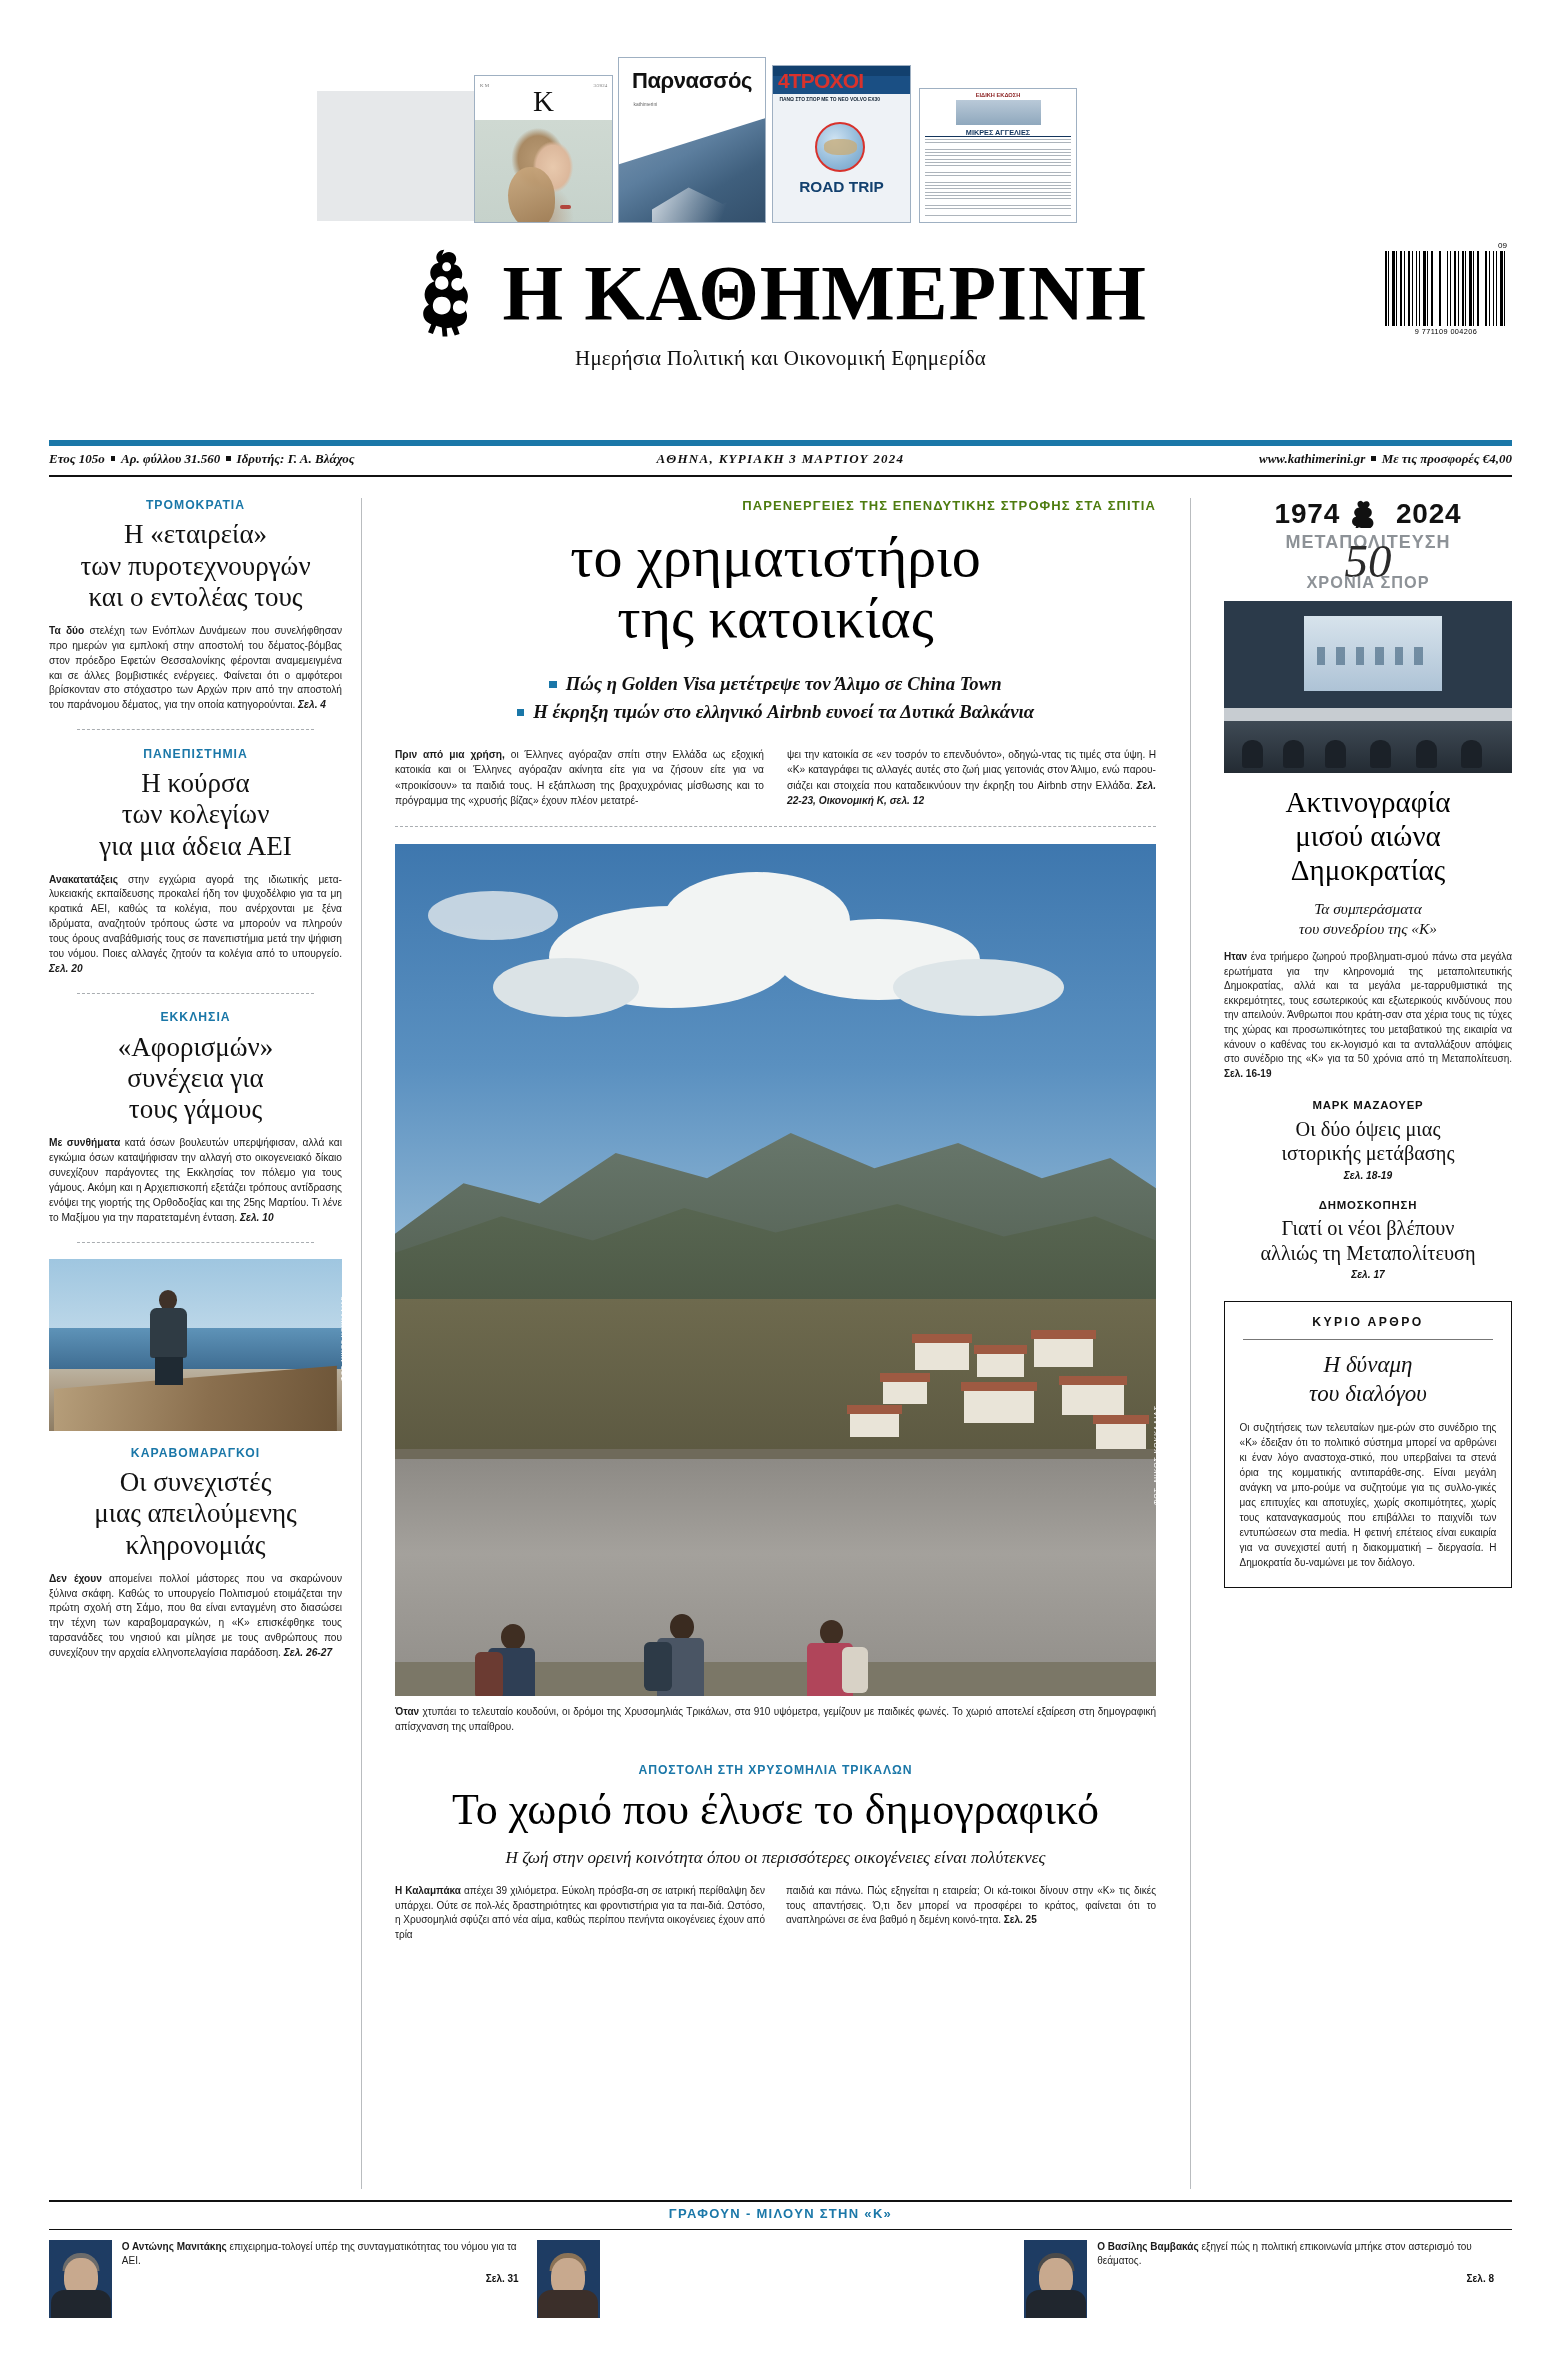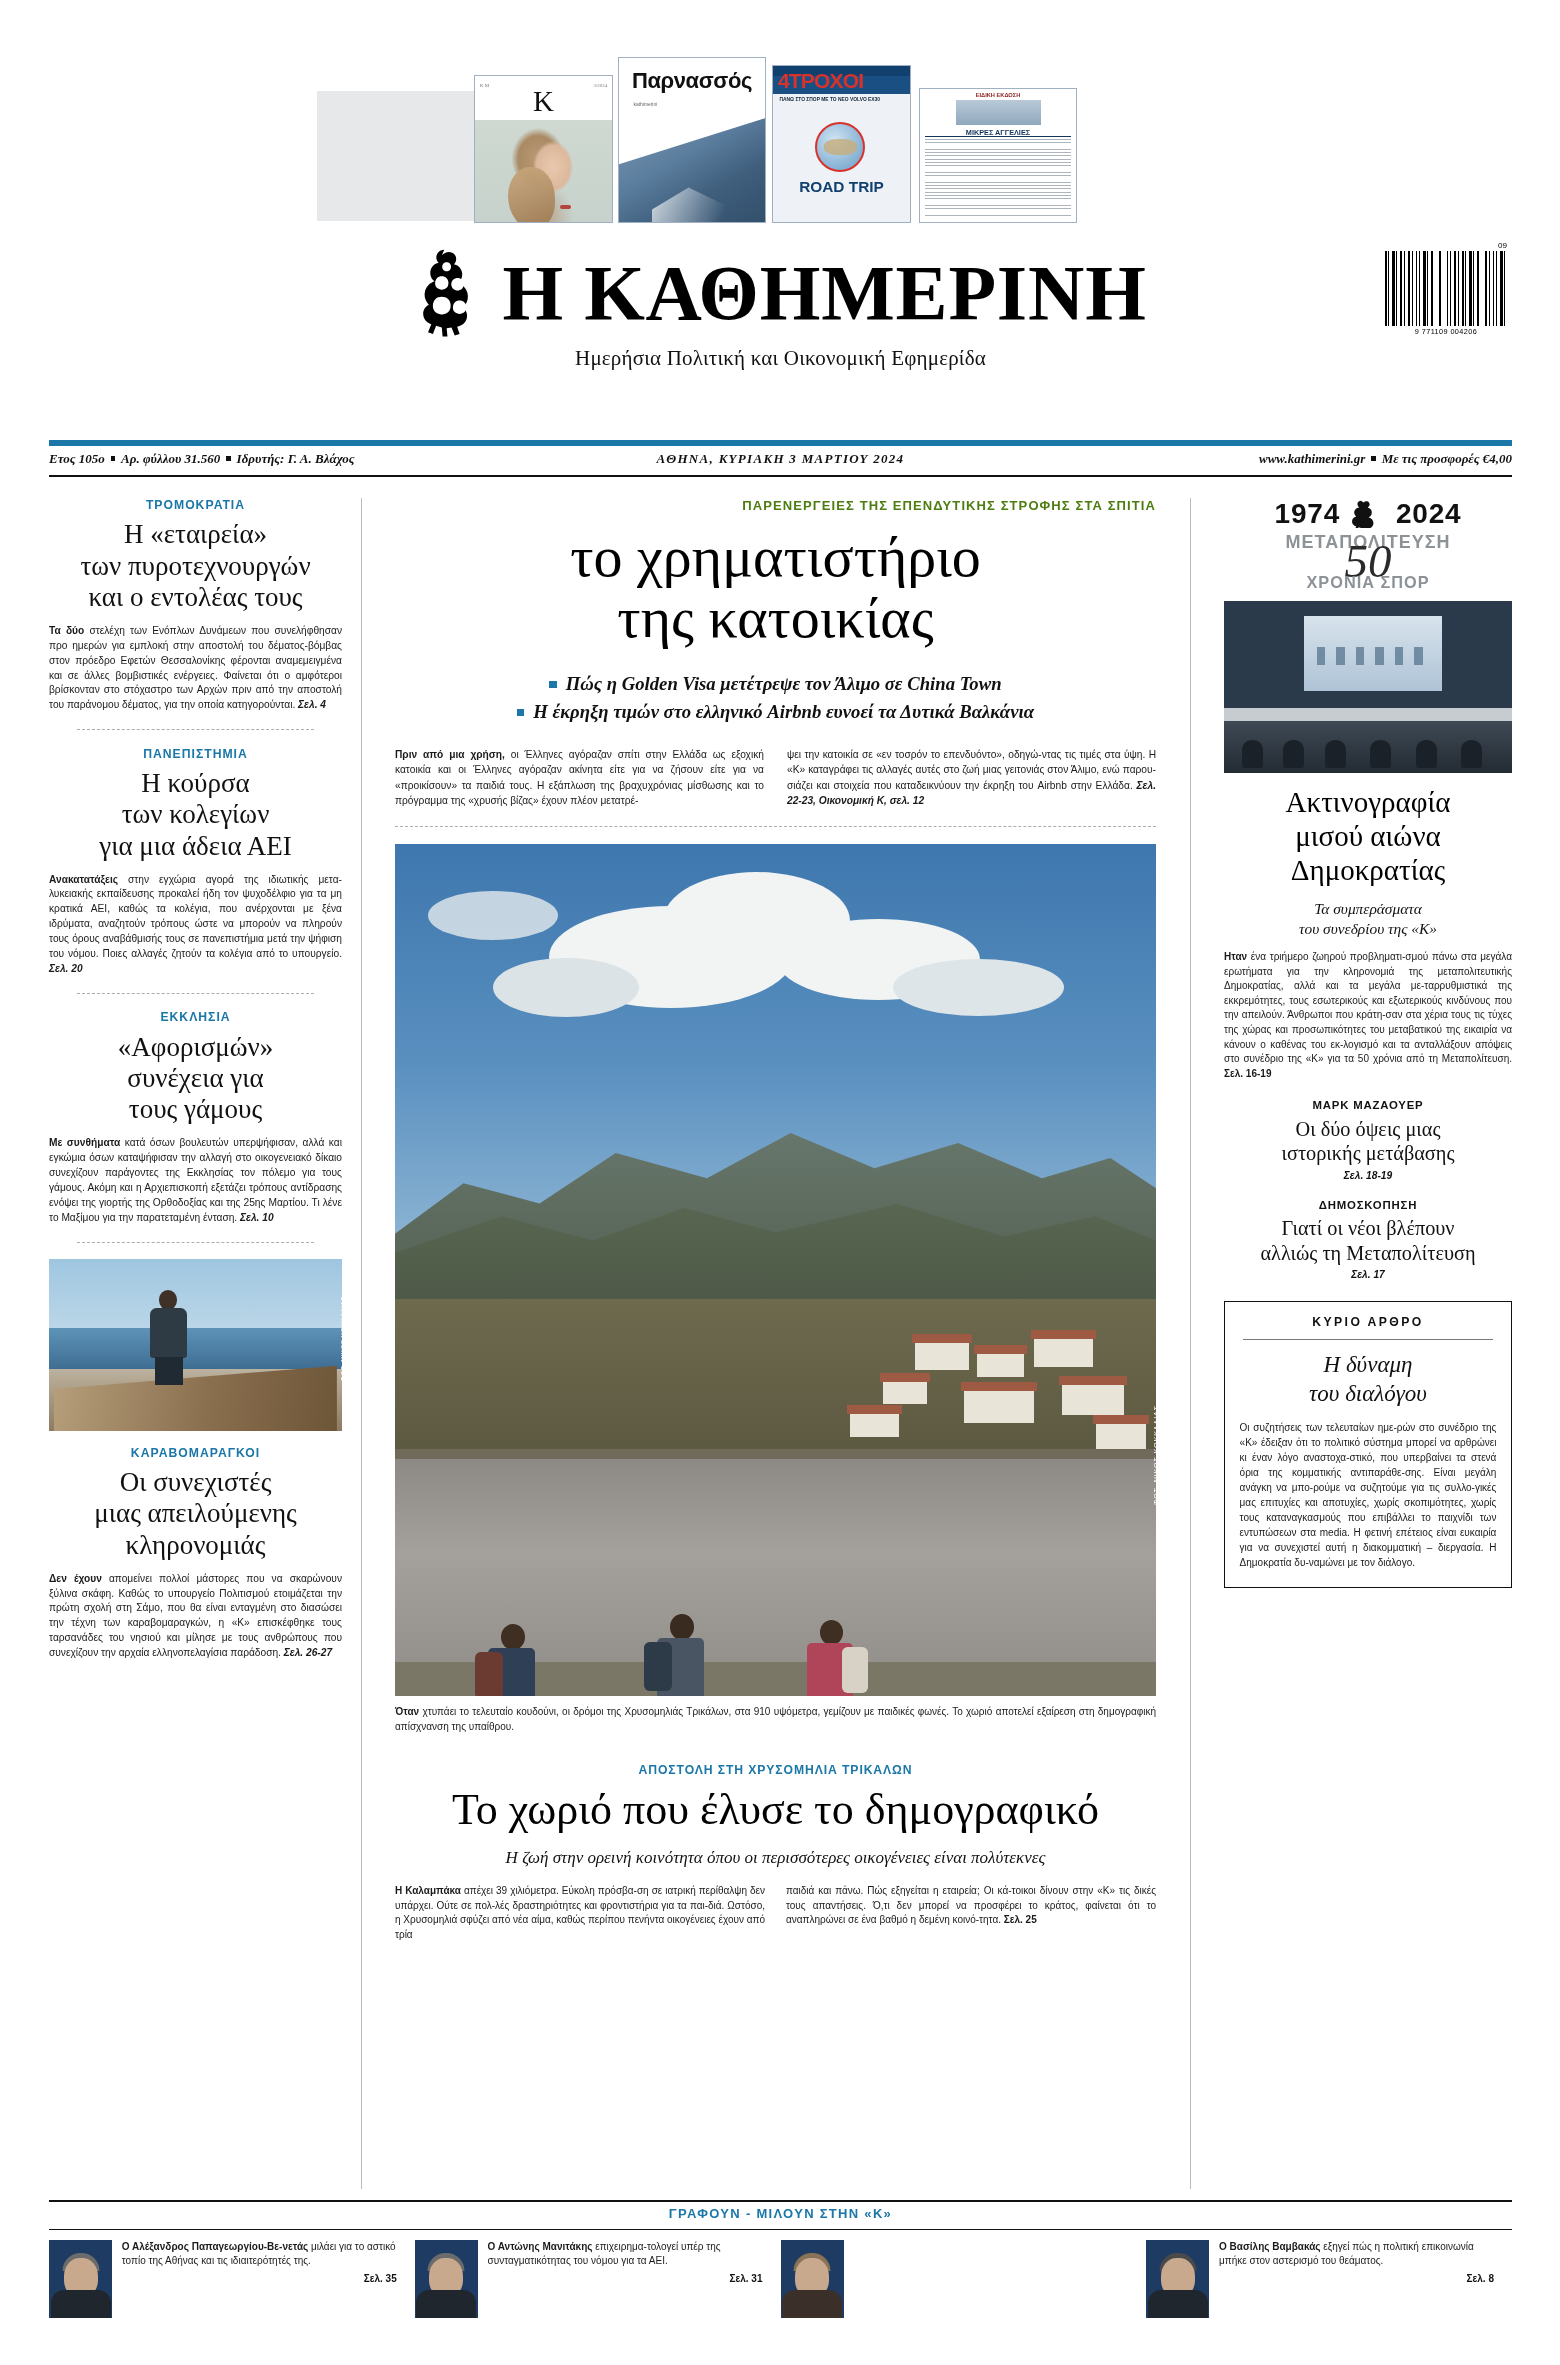--- a/index.html
+++ b/index.html
@@ -494,31 +494,20 @@
   <div class="botrule2"></div>
 
   <div class="contrib">
     <div class="cnt">
       <div class="ph">
           <div class="hr"></div>
           <div class="f"></div>
           <div class="s"></div>
         </div>
       <div style="flex:1">
-        <div class="tx"><b>Ο Αλέξανδρος Παπαγεωργίου-Βε-νετάς</b><span> μιλάει για το αστικό τοπίο της Αθήνας και τις ιδιαιτερότητές της.</span></div>
-        <div class="pg">Σελ. 35</div>
-      </div>
-    </div>
-    <div class="cnt">
-      <div class="ph">
-          <div class="hr"></div>
-          <div class="f"></div>
-          <div class="s"></div>
-        </div>
-      <div style="flex:1">
         <div class="tx"><b>Ο Αντώνης Μανιτάκης</b><span> επιχειρημα-τολογεί υπέρ της συνταγματικότητας του νόμου για τα ΑΕΙ.</span></div>
         <div class="pg">Σελ. 31</div>
       </div>
     </div>
     <div class="cnt">
       <div class="ph">
           <div class="hr" style="background:#8a7256"></div>
           <div class="f"></div>
           <div class="s" style="background:#3b2f2a"></div>
         </div>

